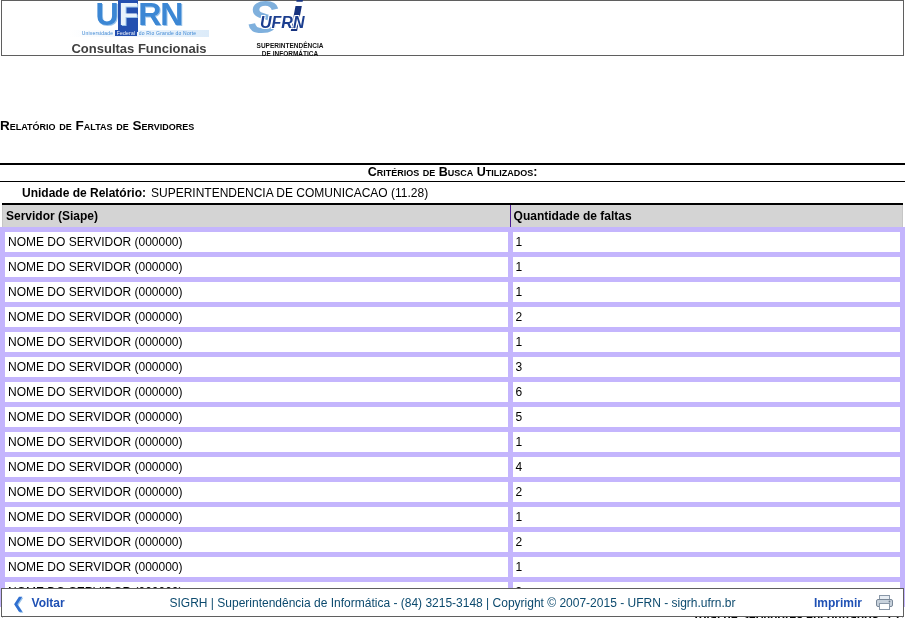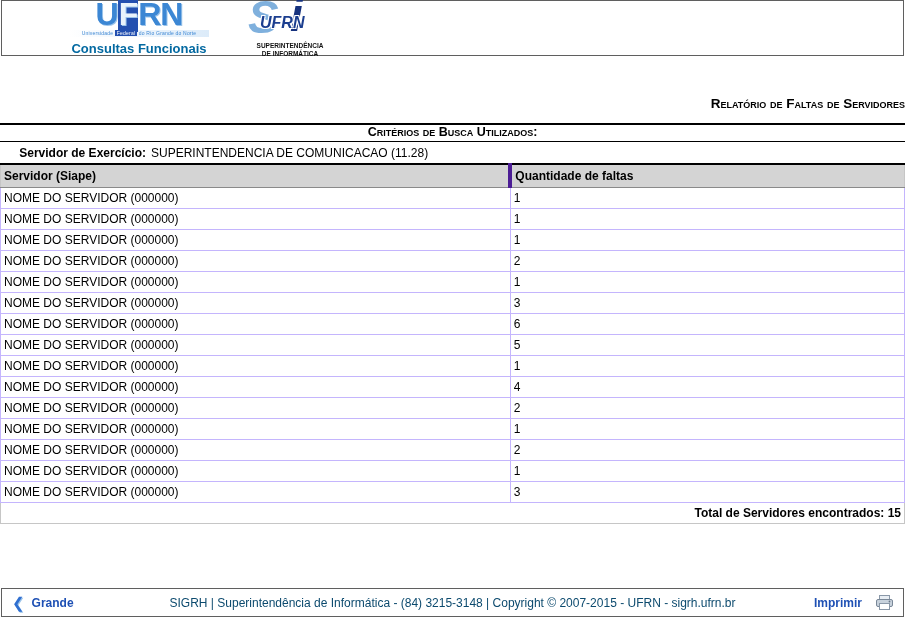--- a/index.html
+++ b/index.html
@@ -29,62 +29,62 @@
   .ufrn-word .lf { color: #eaf3fc; background: #2450b0; padding: 0 1px; }
   .logo-strip {
     width: 140px; height: 7px; margin: 0 auto;
     background: linear-gradient(90deg, #ffffff, #dcebf9);
     color: #3c87d4; font-size: 5px; line-height: 7px;
     letter-spacing: 0.2px; overflow: hidden; white-space: nowrap;
   }
   .logo-strip .mid { background: #2450b0; color: #fff; padding: 0 2px; }
   .consultas-link {
     display: inline-block; margin-top: 4px;
-    color: #0369a1; font-weight: bold; font-size: 13px;
+    color: #404040; font-weight: bold; font-size: 13px;
     text-decoration: none; cursor: pointer;
   }
   .header-center { flex: 1; text-align: center; }
   .u-line1 { font-weight: bold; font-size: 12.5px; font-variant: small-caps; }
   .u-line2 { font-weight: bold; font-size: 11px; font-variant: small-caps; }
   .emitted { margin-top: 13px; font-size: 11.5px; font-variant: small-caps; letter-spacing: 0.4px; }
 
   .si-logo { width: 112px; height: 56px; position: relative; flex-shrink: 0; }
   .si-s { position: absolute; left: 14px; top: -10px; font-size: 46px; font-weight: bold; font-style: italic; color: #7fb0dd; }
   .si-i { position: absolute; left: 56px; top: -12px; font-size: 46px; font-weight: bold; font-style: italic; color: #16327e; }
   .si-ufrn {
     position: absolute; left: 26px; top: 14px;
     font-size: 16px; font-weight: bold; font-style: italic; color: #1b3e8f;
     text-shadow: -1px -1px 0 #fff, 1px -1px 0 #fff, -1px 1px 0 #fff, 1px 1px 0 #fff;
   }
   .si-text { position: absolute; bottom: -2px; width: 100%; text-align: center; font-size: 6.5px; font-weight: bold; color: #111; line-height: 1.25; }
 
   
   .report-title {
-    margin-top: 40px; text-align: right;
+    margin-top: 62px; text-align: left;
     font-weight: bold; font-size: 13.5px; font-variant: small-caps;
   }
-  .criteria-section { margin-top: 12px; border-top: 2px solid #000; }
+  .criteria-section { margin-top: 30px; border-top: 2px solid #000; }
   .criteria-heading {
     text-align: center; font-weight: bold; font-size: 12.5px;
     font-variant: small-caps; border-bottom: 1px solid #000; padding: 0 0 2px;
   }
   .criteria-row { display: flex; font-size: 12px; padding: 4px 0 3px; }
   .criteria-label { width: 150px; text-align: right; font-weight: bold; padding-right: 4px; flex-shrink: 0; }
   .criteria-value { padding-left: 1px; }
 
   table.faltas {
     width: 100%; border-collapse: collapse; font-size: 12px;
     border: 1px solid #c6c6c6; border-top: 2px solid #000;
   }
   table.faltas th {
     background: #d4d4d4; text-align: left; font-weight: bold;
     padding: 4px 3px; border-bottom: 1px solid #8a8a8a;
   }
-  table.faltas th + th { border-left: 4px solid #4c1d95; }
-  table.faltas td { padding: 3px 3px; border: 1px solid #c4b5fd; height: 14px; }
+  table.faltas th + th { border-left: 1px solid #4c1d95; }
+  table.faltas td { padding: 3px 3px; border: 5px solid #c4b5fd; height: 14px; }
   table.faltas .col-servidor { width: 56.4%; }
   table.faltas tfoot td { text-align: right; font-weight: bold; border: 1px solid #c6c6c6; }
 
   
   .footer-box {
     position: absolute; left: 1px; right: 1px; bottom: 1px;
     border: 1px solid #5f5f5f; height: 29px; background: #fff;
     display: flex; align-items: center; font-size: 12px;
     padding: 0 10px;
   }
@@ -113,21 +113,21 @@
       <div>DE INFORMÁTICA</div>
     </div>
   </div>
 </div>
 
 <div class="report-title">Relatório de Faltas de Servidores</div>
 
 <div class="criteria-section">
   <div class="criteria-heading">Critérios de Busca Utilizados:</div>
   <div class="criteria-row">
-    <div class="criteria-label">Servidor de Exercício:</div>
+    <div class="criteria-label">Unidade de Relatório:</div>
     <div class="criteria-value">SUPERINTENDENCIA DE COMUNICACAO (11.28)</div>
   </div>
 </div>
 
 <table class="faltas">
   <thead>
     <tr>
       <th class="col-servidor">Servidor (Siape)</th>
       <th>Quantidade de faltas</th>
     </tr>
@@ -197,21 +197,21 @@
   <tfoot>
     <tr>
       <td colspan="2">Total de Servidores encontrados: 15</td>
     </tr>
   </tfoot>
 </table>
 
 <div class="footer-box">
   <a class="voltar-link">
     <span class="chevron">❮</span>
-    <span>Grande</span>
+    <span>Voltar</span>
   </a>
   <div class="footer-center">SIGRH | Superintendência de Informática - (84) 3215-3148 | Copyright © 2007-2015 - UFRN - sigrh.ufrn.br</div>
   <a class="imprimir-link">
     <span>Imprimir</span>
     <span style="display:inline-flex;">
       <svg width="17" height="15" viewBox="0 0 17 15">
         <rect x="3.5" y="0.5" width="10" height="4" fill="#e8eef4" stroke="#8a98a8"></rect>
         <rect x="0.5" y="4.5" width="16" height="7" rx="1.5" fill="#c8d2dc" stroke="#7a8898"></rect>
         <rect x="3.5" y="8.5" width="10" height="6" fill="#fff" stroke="#8a98a8"></rect>
         <circle cx="13.5" cy="6.5" r="0.9" fill="#6a7888"></circle>

